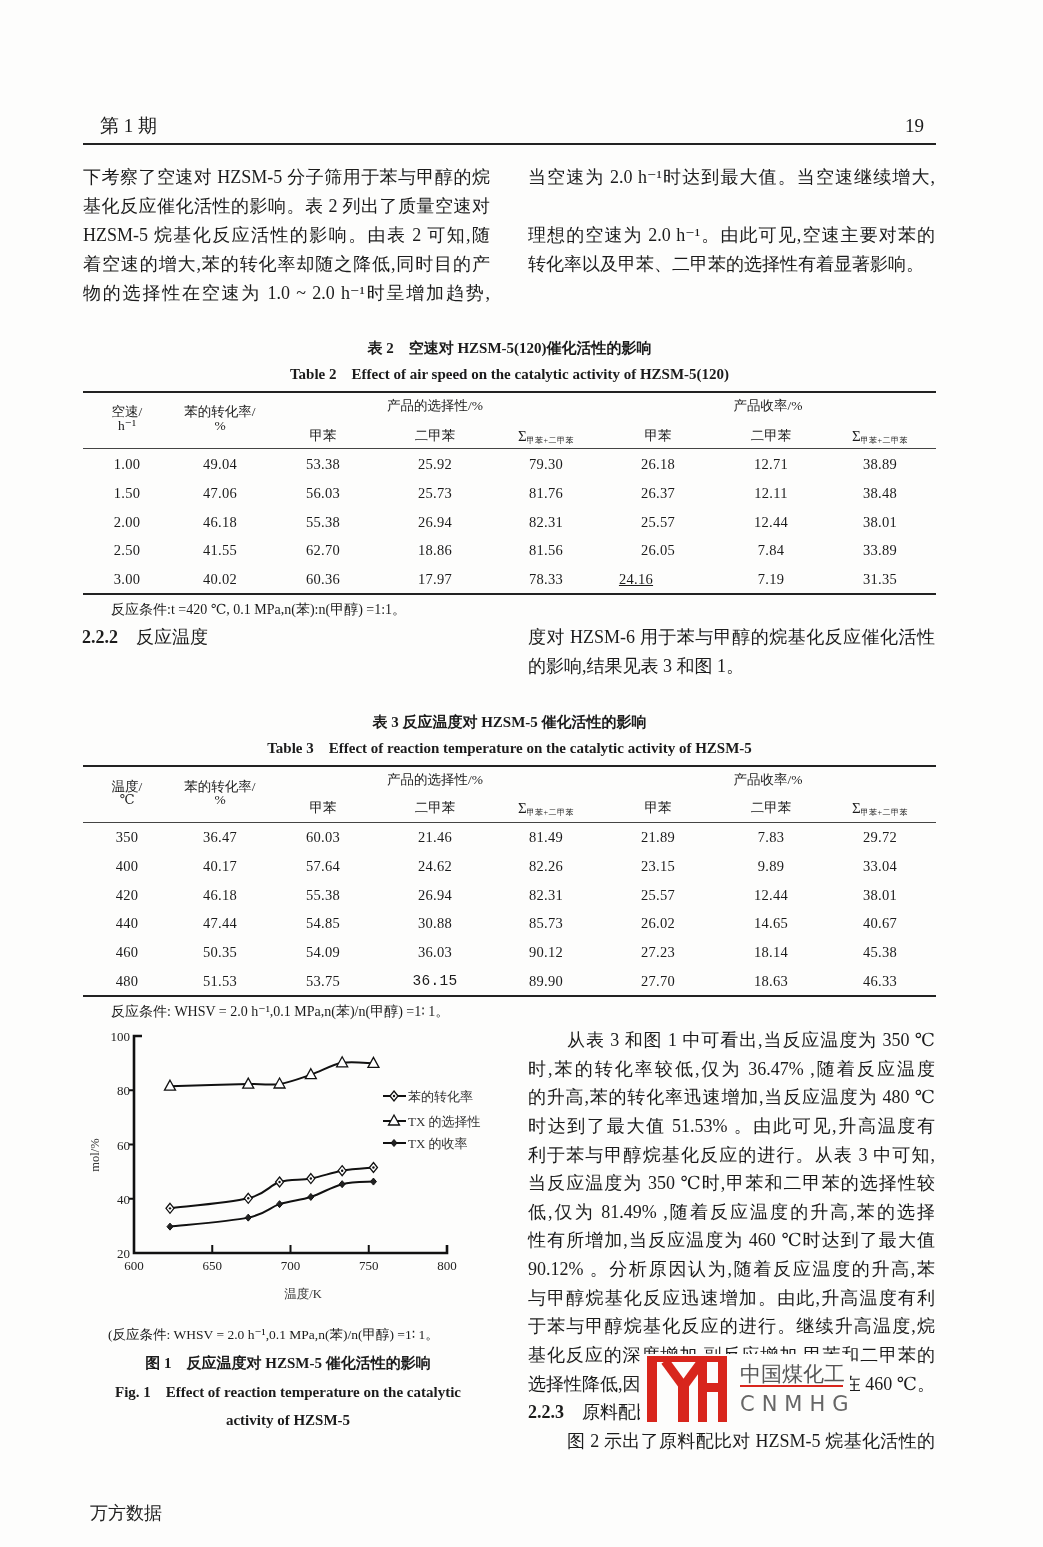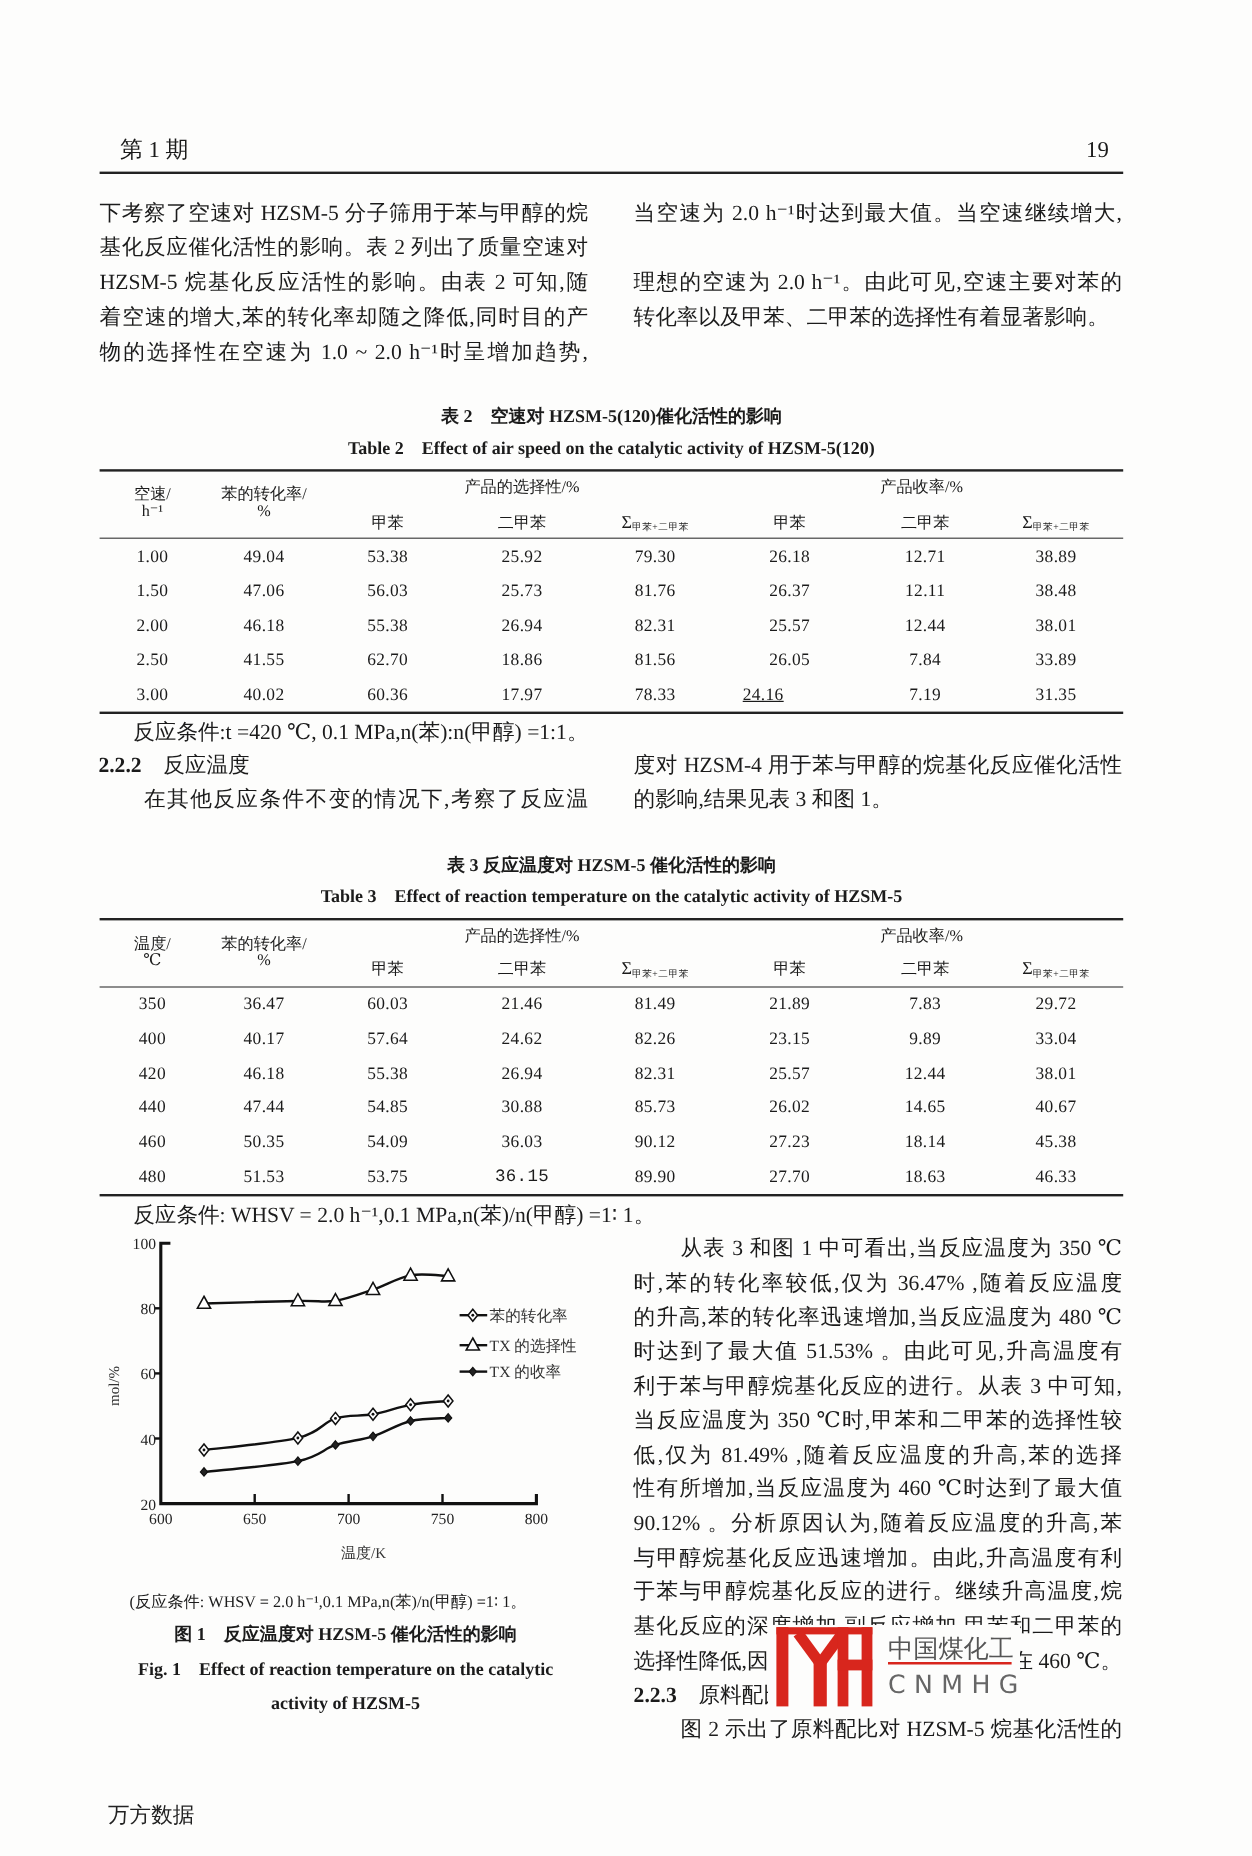--- a/index.html
+++ b/index.html
@@ -14,21 +14,21 @@
     .plain { white-space:nowrap; }
     .hdr { font-size:19px; height:26px; line-height:26px; }
     .rule { position:absolute; left:83px; width:853px; background:#222; }
     .rule.thick { height:2px; }
     .rule.thin { height:1px; background:#444; }
     .cap { position:absolute; left:83px; width:853px; text-align:center; font-weight:bold; font-size:15px; height:22px; line-height:22px; }
     .th { position:absolute; width:140px; margin-left:-70px; text-align:center; font-size:13.5px; height:16px; line-height:16px; white-space:nowrap; }
     .th sub { font-size:8px; vertical-align:-2px; letter-spacing:0.5px; }
     .sigma { font-size:15px; }
     .cell { position:absolute; width:100px; margin-left:-50px; text-align:center; font-size:14.5px; height:18px; line-height:18px; letter-spacing:0.3px; }
-    .note { position:absolute; left:111px; font-size:18px; height:22px; line-height:22px; white-space:nowrap; }
+    .note { position:absolute; left:111px; font-size:14px; height:22px; line-height:22px; white-space:nowrap; }
     .sec-num { font-weight:bold; }
     #discussion { position:absolute; left:528px; top:1026px; width:407px; }
     #discussion .dl { height:28.64px; line-height:28.64px; font-size:18px; width:407px; box-sizing:border-box; }
     #discussion .indent { padding-left:39px; }
     .split { display:flex; justify-content:space-between; white-space:nowrap; }
     .figcap { position:absolute; left:83px; width:410px; text-align:center; font-weight:bold; font-size:15px; height:24px; line-height:24px; white-space:nowrap; }
     #fig1-plot { position:absolute; left:90px; top:1025px; width:420px; height:290px; }
     #fig1-plot .tick { font-size:13px; fill:#222; font-family:"Liberation Serif", serif; }
     #fig1-plot .legend-text { font-size:13px; fill:#333; font-family:"Liberation Serif", serif; }
     #fig1-plot .axis-title { font-size:12.5px; fill:#333; font-family:"Liberation Serif", serif; }
@@ -123,22 +123,21 @@
         <div class="cell" style="left: 771px; top: 570.2px;">7.19</div>
         <div class="cell" style="left: 880px; top: 570.2px;">31.35</div>
       </div>
     </div>
   <div class="rule thick" style="top:593px;"></div>
   <div class="note" style="top:599px;">反应条件:t =420 ℃, 0.1 MPa,n(苯):n(甲醇) =1:1。</div>
 
   <div class="body-line plain" style="left:82px;top:624px;">
     <span class="sec-num">2.2.2</span><span style="display:inline-block;width:18px;"></span><span>反应温度</span>
   </div>
-  <div class="body-line just" style="left:120px;top:653px;width:370px;">在其他反应条件不变的情况下,考察了反应温</div>
-  <div class="body-line just" style="left:528px;top:624px;width:407px;">度对 HZSM-4 用于苯与甲醇的烷基化反应催化活性</div>
+  <div class="body-line just" style="left:528px;top:624px;width:407px;">度对 HZSM-6 用于苯与甲醇的烷基化反应催化活性</div>
   <div class="body-line plain" style="left:528px;top:653px;">的影响,结果见表 3 和图 1。</div>
 
   <div class="cap" style="top:711px;">表 3 反应温度对 HZSM-5 催化活性的影响</div>
   <div class="cap" style="top:737px;">Table 3　Effect of reaction temperature on the catalytic activity of HZSM-5</div>
   <div class="rule thick" style="top:765px;"></div>
   <div class="th" style="left:127px;top:779px;">温度/</div>
   <div class="th" style="left:127px;top:792px;">℃</div>
   <div class="th" style="left:220px;top:779px;">苯的转化率/</div>
   <div class="th" style="left:220px;top:792px;">%</div>
   <div class="th" style="left:435px;top:772px;">产品的选择性/%</div>

